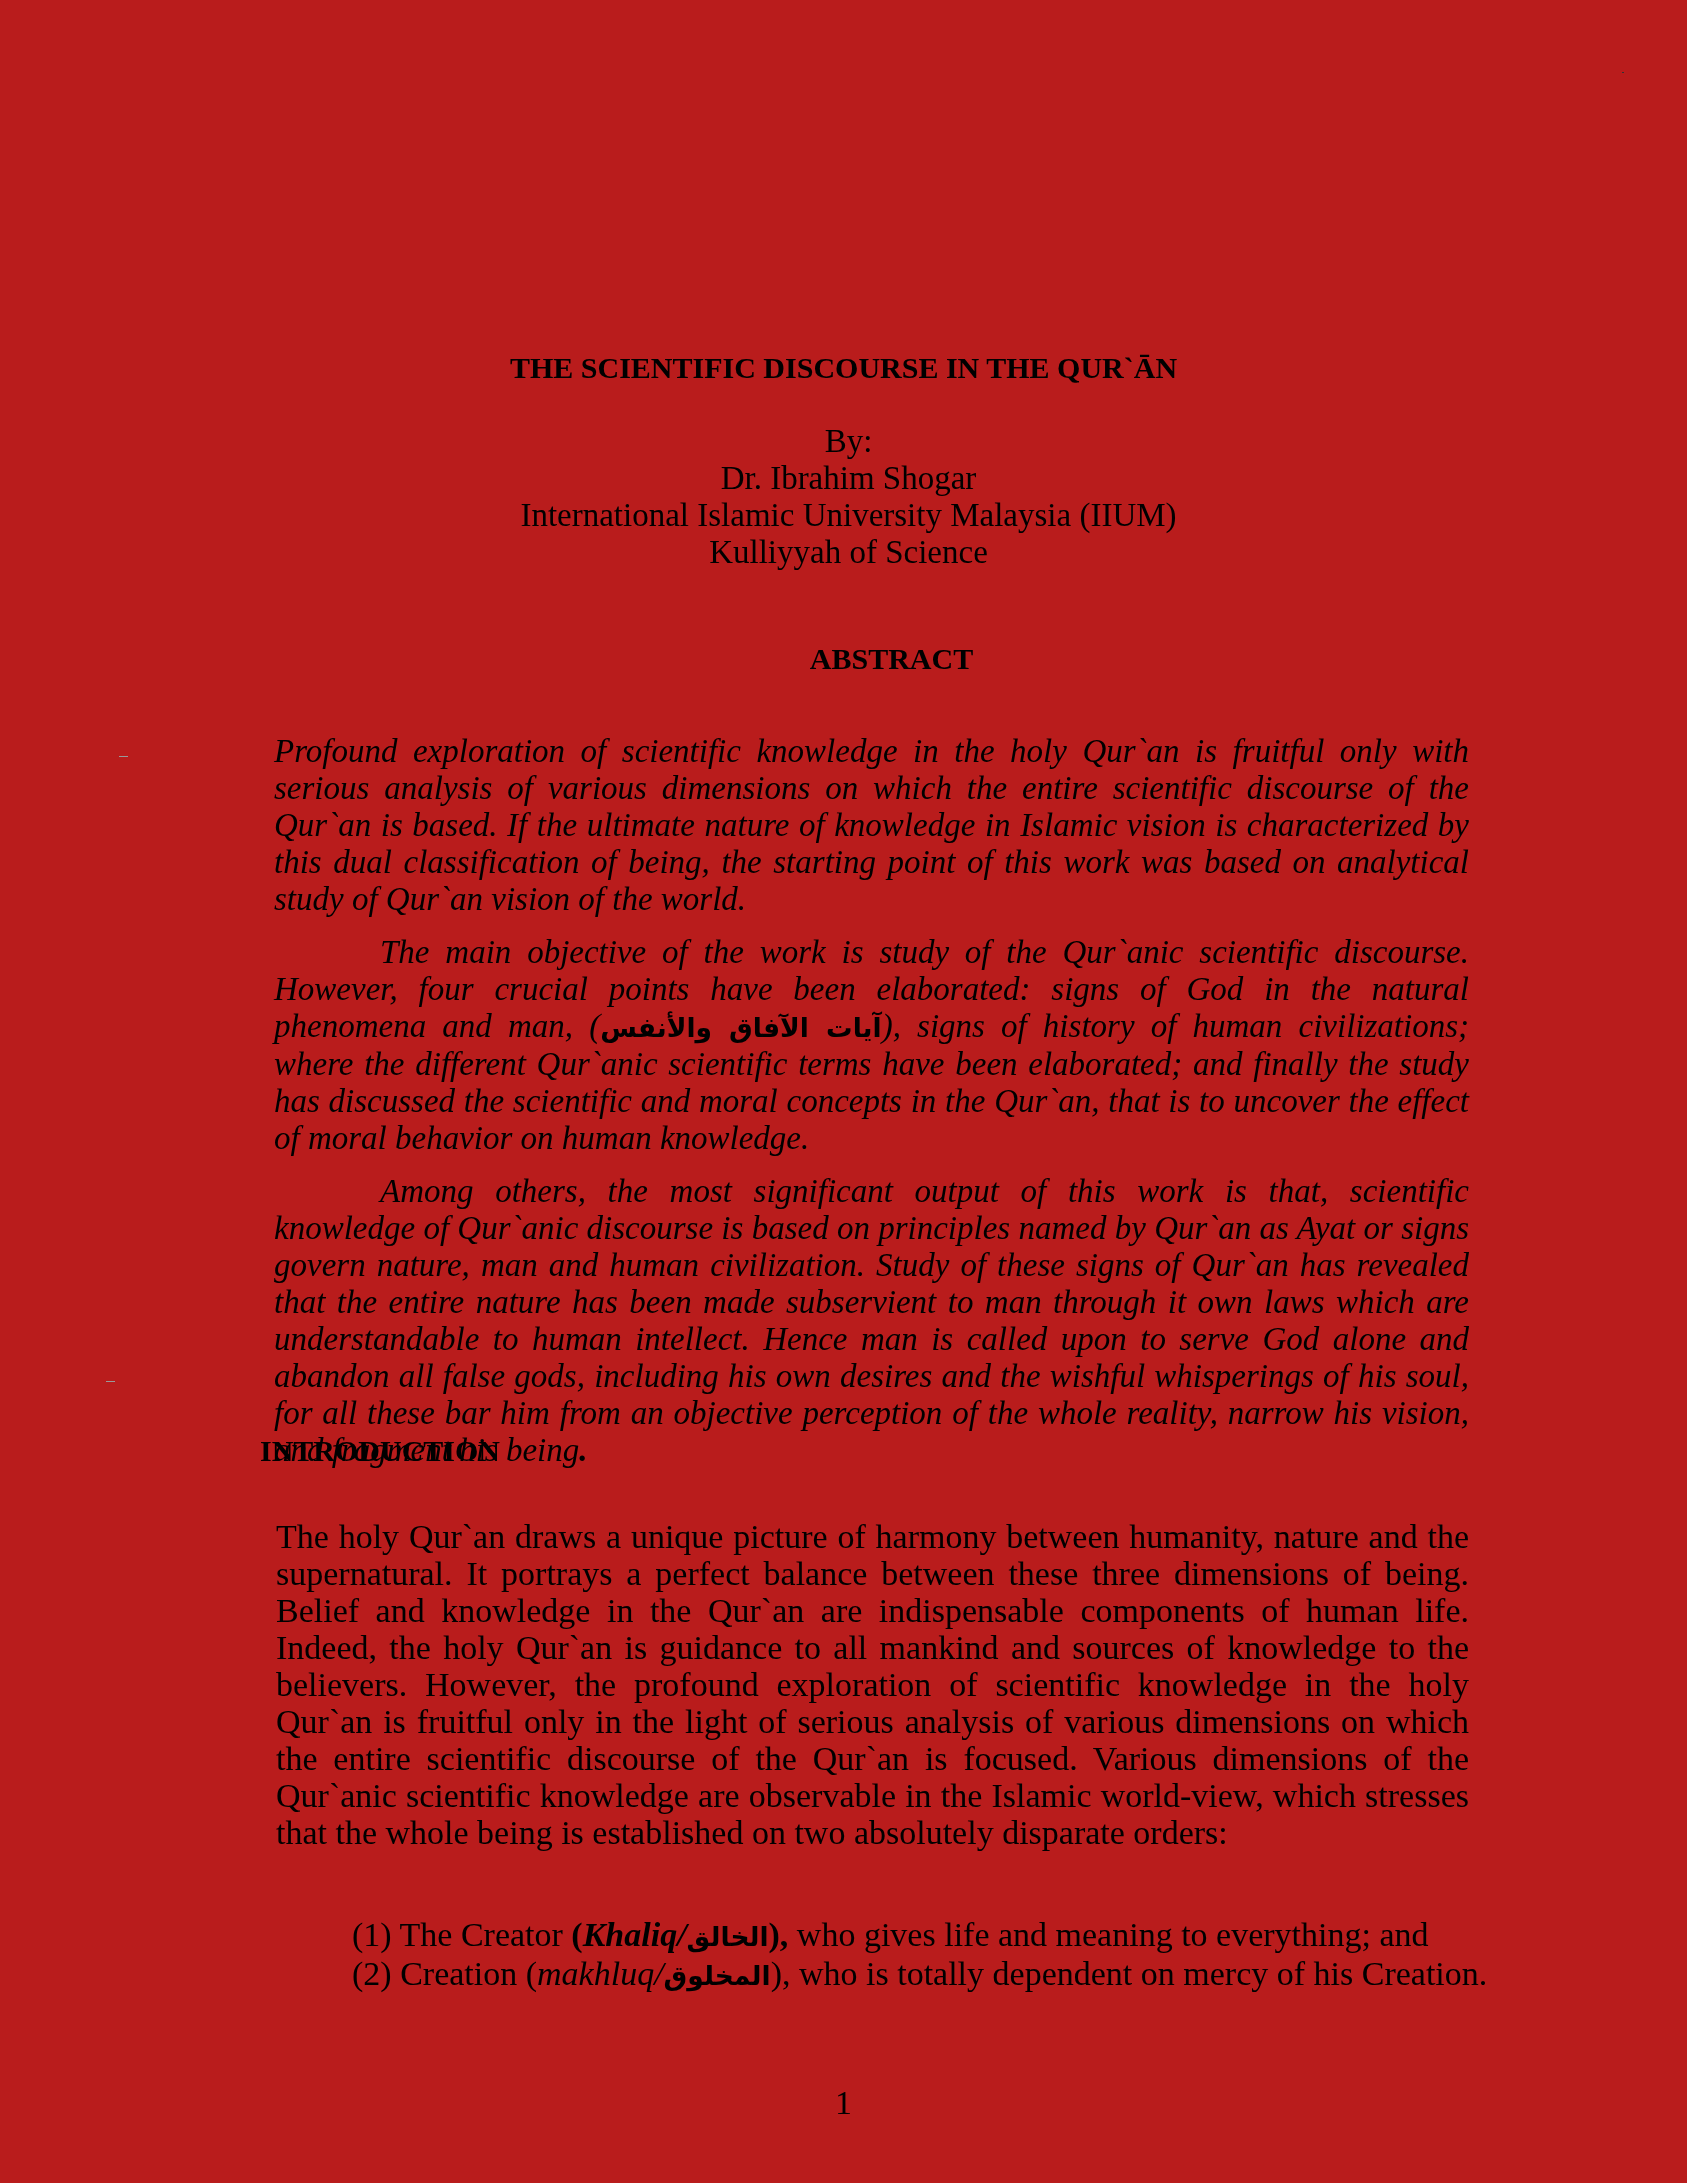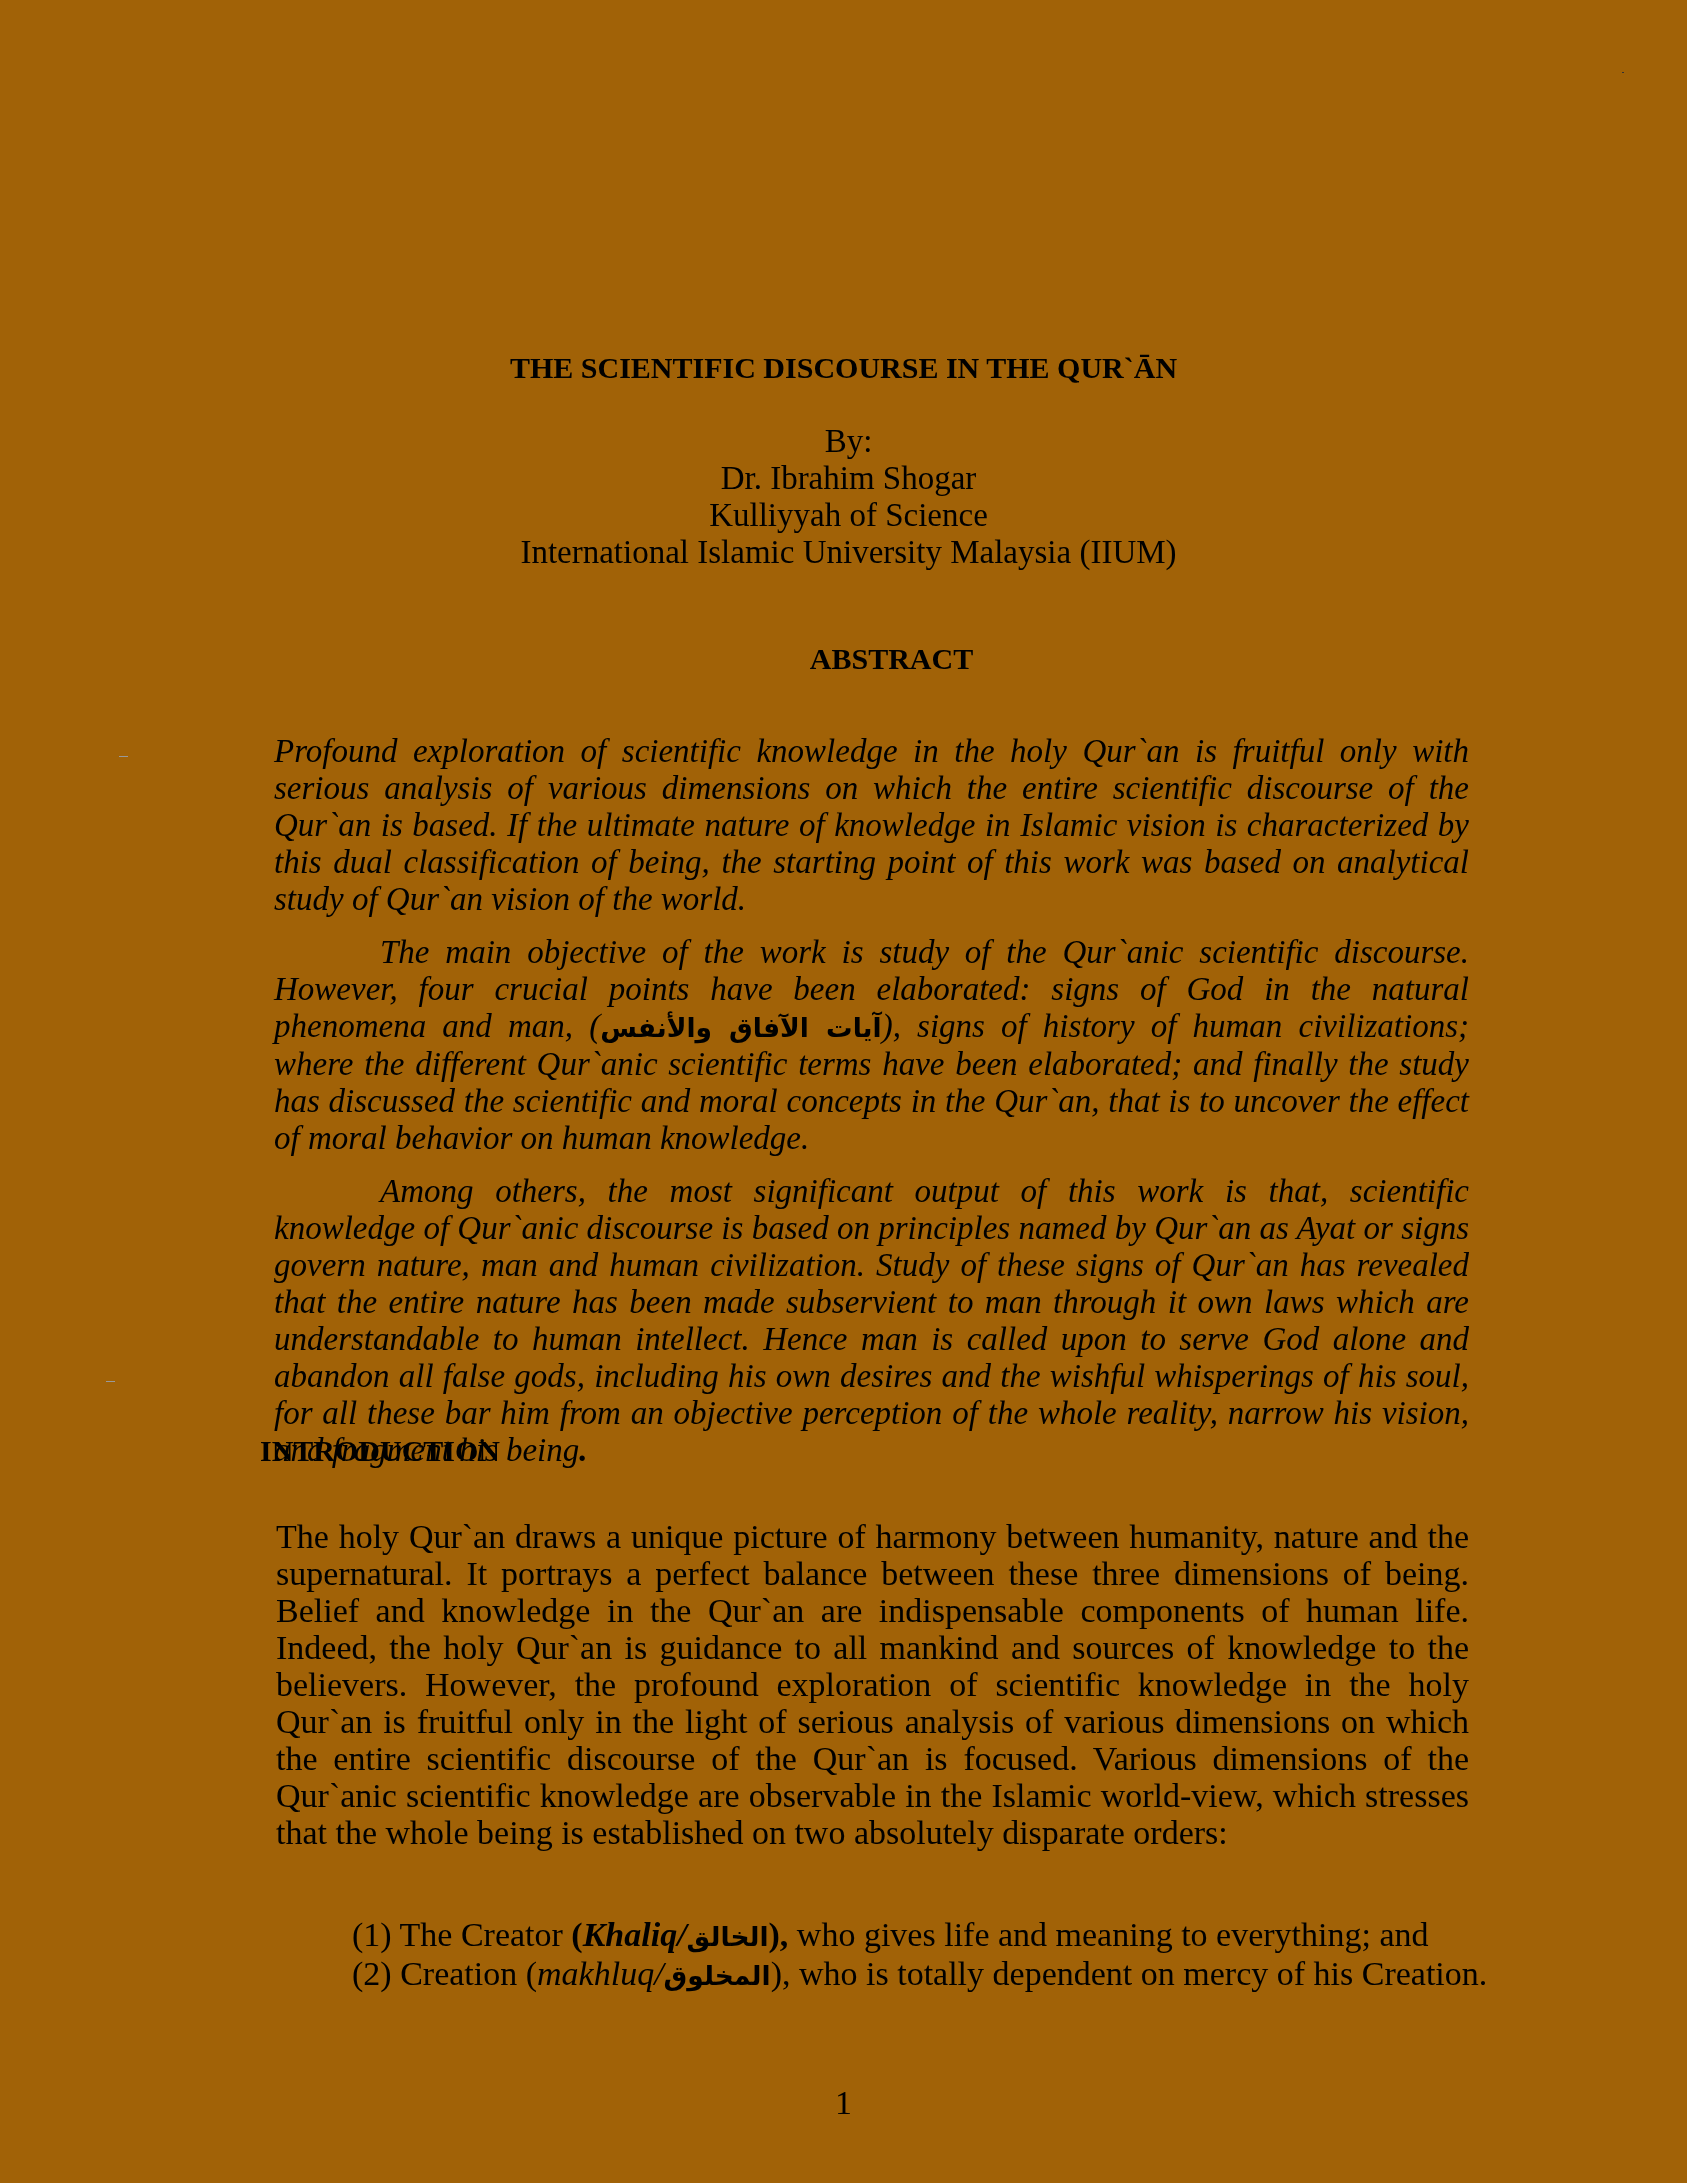--- a/index.html
+++ b/index.html
@@ -1,17 +1,17 @@
 <!DOCTYPE html>
 <html style="font-size:10.6px"><head>
 <meta charset="utf-8">
 <style>
   html, body { margin: 0; padding: 0; background: #ffffff; }
   body { width: 1687px; height: 2183px; position: relative; overflow: hidden; color: #000; font-family: "Liberation Serif", "DejaVu Serif", serif; }
-  .page { position: absolute; left: 0; top: 0; width: 1687px; height: 2183px; background: #a16207; }
+  .page { position: absolute; left: 0; top: 0; width: 1687px; height: 2183px; background: #b91c1c; }
   .center { position: absolute; left: 0; width: 1687px; text-align: center; }
   .title { top: 351px; font-size: 30px; font-weight: bold; letter-spacing: 0px; }
   .byline { top: 423px; font-size: 33px; line-height: 37px; }
   .byline div { white-space: nowrap; padding-left: 10px; }
   .abstract-heading { top: 642px; font-size: 30px; font-weight: bold; margin-left: 48px; }
   .abstract { position: absolute; left: 258px; width: 1227px; top: 717px; font-size: 33px; line-height: 37px; font-style: italic; text-align: justify; }
   .abstract p { margin: 16px; }
   .abstract p.indent { text-indent: 106px; }
   .arabic { font-family: "DejaVu Sans", sans-serif; font-style: normal; font-weight: bold; font-size: 26.5px; }
   .intro-heading { position: absolute; left: 260px; top: 1434px; font-size: 30px; font-weight: bold; }
@@ -28,22 +28,22 @@
 </head>
 <body>
 
 <div class="page">
 
   <div class="center title">THE SCIENTIFIC DISCOURSE IN THE QUR`ĀN</div>
 
   <div class="center byline">
     <div>By:</div>
     <div>Dr. Ibrahim Shogar</div>
+    <div>International Islamic University Malaysia (IIUM)</div>
     <div>Kulliyyah of Science</div>
-    <div>International Islamic University Malaysia (IIUM)</div>
   </div>
 
   <div class="center abstract-heading">ABSTRACT</div>
 
   <div class="abstract">
     <p>Profound exploration of scientific knowledge in the holy Qur`an is fruitful only with serious analysis of various dimensions on which the entire scientific discourse of the Qur`an is based. If the ultimate nature of knowledge in Islamic vision is characterized by this dual classification of being, the starting point of this work was based on analytical study of Qur`an vision of the world.</p>
     <p class="indent"><span>The main objective of the work is study of the Qur`anic scientific discourse. However, four crucial points have been elaborated: signs of God in the natural phenomena and man, (</span><span class="arabic" dir="rtl">آيات الآفاق والأنفس</span><span>), signs of history of human civilizations; where the different Qur`anic scientific terms have been elaborated; and finally the study has discussed the scientific and moral concepts in the Qur`an, that is to uncover the effect of moral behavior on human knowledge.</span></p>
     <p class="indent"><span>Among others, the most significant output of this work is that, scientific knowledge of Qur`anic discourse is based on principles named by Qur`an as Ayat or signs govern nature, man and human civilization. Study of these signs of Qur`an has revealed that the entire nature has been made subservient to man through it own laws which are understandable to human intellect. Hence man is called upon to serve God alone and abandon all false gods, including his own desires and the wishful whisperings of his soul, for all these bar him from an objective perception of the whole reality, narrow his vision, and fragment his being</span><span class="b">.</span></p>
   </div>
 

